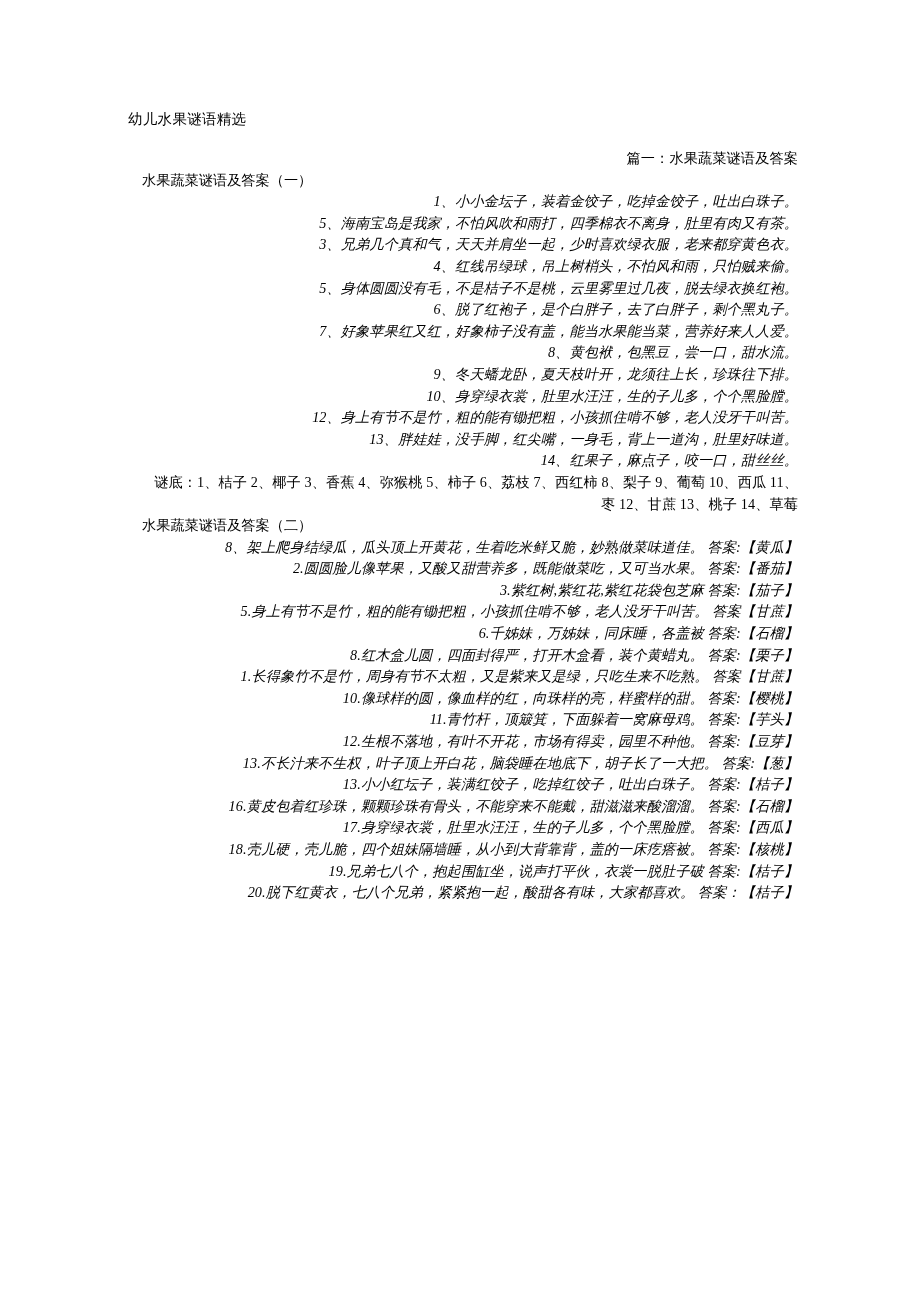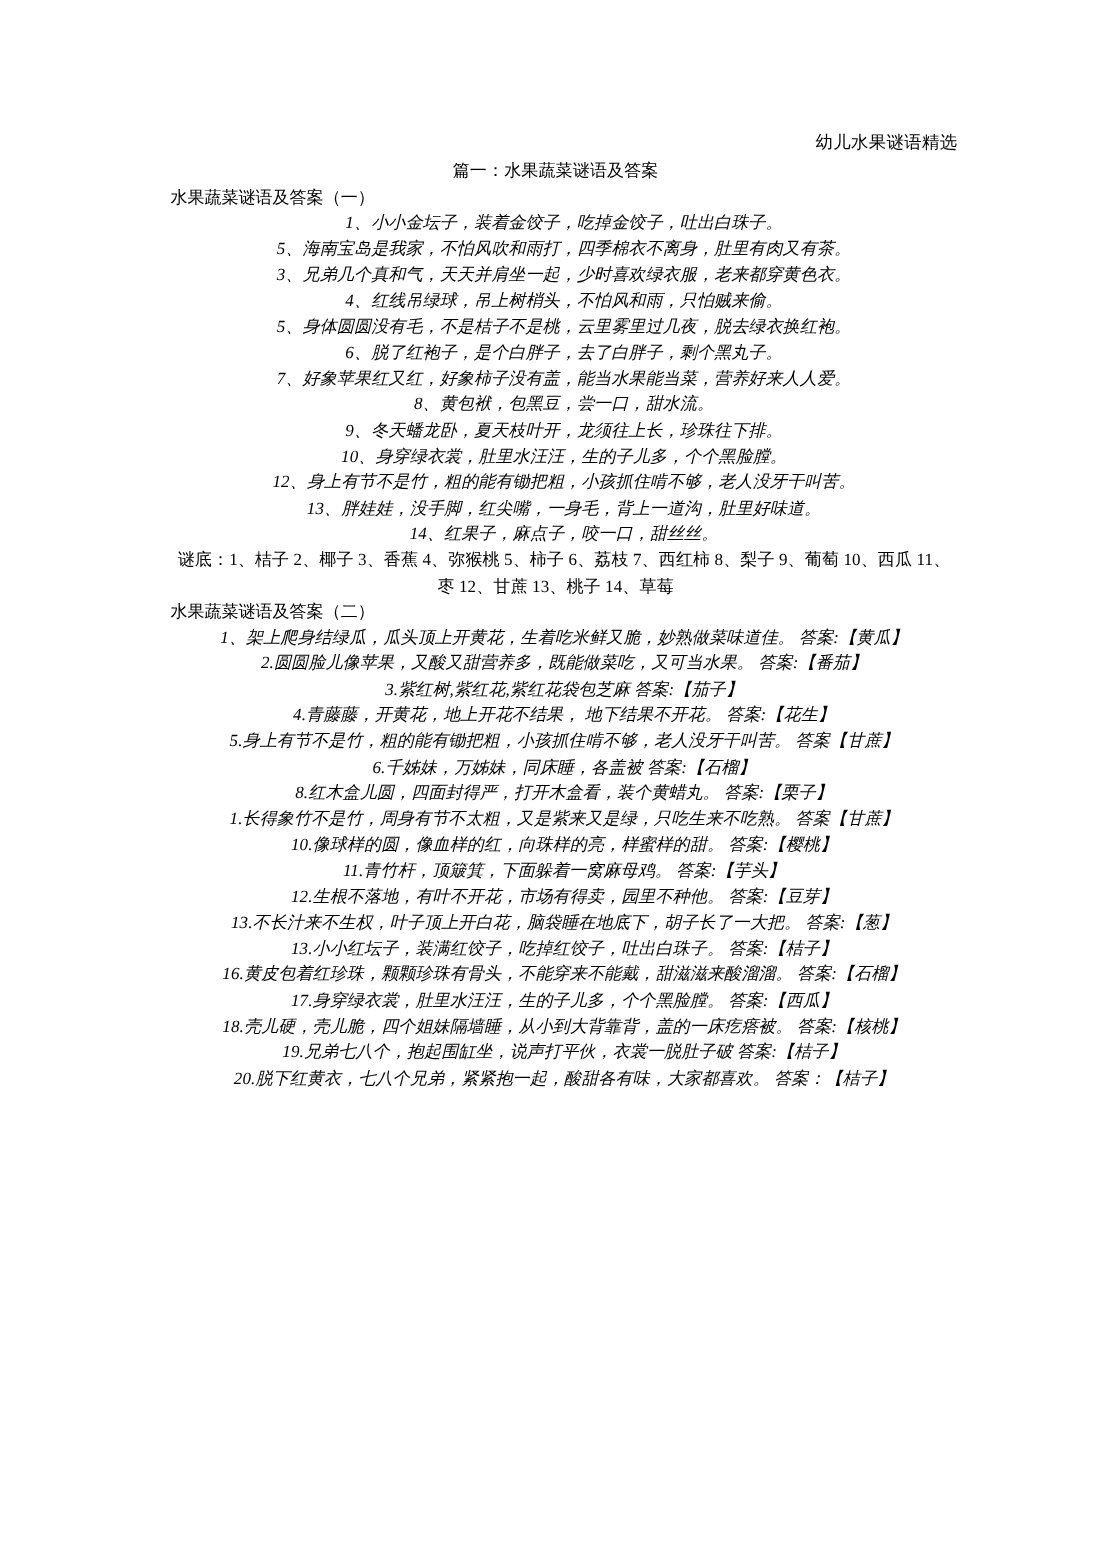--- a/index.html
+++ b/index.html
@@ -14,31 +14,31 @@
     color: #000000;
   }
   .page {
     position: relative;
     width: 920px;
     height: 1302px;
     box-sizing: border-box;
     padding: 108px 122px 40px 128px;
   }
   .doc-title {
-    text-align: right;
+    text-align: left;
     font-size: 14.5px;
     line-height: 22px;
-    margin: 0 0 3px 0;
+    margin: 0 0 18px 0;
     letter-spacing: 0.3px;
   }
   .para {
     font-size: 14.2px;
     line-height: 21.6px;
     margin: 0;
-    text-align: center;
+    text-align: right;
     letter-spacing: 0.1px;
   }
   .indent-0 { text-indent: 0; }
   .indent-1 { text-indent: 14px; }
   .sec-head {
     font-size: 14.2px;
     line-height: 21.6px;
     margin: 0;
     text-indent: 14px;
   }
@@ -72,24 +72,23 @@
     <div class="para indent-1">12、身上有节不是竹，粗的能有锄把粗，小孩抓住啃不够，老人没牙干叫苦。</div>
     <div class="para indent-1">13、胖娃娃，没手脚，红尖嘴，一身毛，背上一道沟，肚里好味道。</div>
     <div class="para indent-1">14、红果子，麻点子，咬一口，甜丝丝。</div>
   </div>
 
   <div class="para indent-1">谜底：1、桔子  2、椰子  3、香蕉  4、弥猴桃  5、柿子 6、荔枝  7、西红柿 8、梨子 9、葡萄 10、西瓜 11、枣 12、甘蔗 13、桃子 14、草莓</div>
 
   <div class="sec-head">水果蔬菜谜语及答案（二）</div>
 
   <div class="block">
-    <div class="para indent-1">1、架上爬身结绿瓜，瓜头顶上开黄花，生着吃米鲜又脆，妙熟做菜味道佳。  答案:【黄瓜】</div>
+    <div class="para indent-1">8、架上爬身结绿瓜，瓜头顶上开黄花，生着吃米鲜又脆，妙熟做菜味道佳。  答案:【黄瓜】</div>
     <div class="para indent-1">2.圆圆脸儿像苹果，又酸又甜营养多，既能做菜吃，又可当水果。  答案:【番茄】</div>
     <div class="para indent-1">3.紫红树,紫红花,紫红花袋包芝麻  答案:【茄子】</div>
-    <div class="para indent-1">4.青藤藤，开黄花，地上开花不结果， 地下结果不开花。  答案:【花生】</div>
     <div class="para indent-1">5.身上有节不是竹，粗的能有锄把粗，小孩抓住啃不够，老人没牙干叫苦。  答案【甘蔗】</div>
     <div class="para indent-1">6.千姊妹，万姊妹，同床睡，各盖被  答案:【石榴】</div>
     <div class="para indent-1">8.红木盒儿圆，四面封得严，打开木盒看，装个黄蜡丸。  答案:【栗子】</div>
     <div class="para indent-1">1.长得象竹不是竹，周身有节不太粗，又是紫来又是绿，只吃生来不吃熟。  答案【甘蔗】</div>
     <div class="para indent-1">10.像球样的圆，像血样的红，向珠样的亮，样蜜样的甜。  答案:【樱桃】</div>
     <div class="para indent-1">11.青竹杆，顶簸箕，下面躲着一窝麻母鸡。  答案:【芋头】</div>
     <div class="para indent-1">12.生根不落地，有叶不开花，市场有得卖，园里不种他。  答案:【豆芽】</div>
     <div class="para indent-1">13.不长汁来不生权，叶子顶上开白花，脑袋睡在地底下，胡子长了一大把。  答案:【葱】</div>
     <div class="para indent-1">13.小小红坛子，装满红饺子，吃掉红饺子，吐出白珠子。  答案:【桔子】</div>
     <div class="para indent-1">16.黄皮包着红珍珠，颗颗珍珠有骨头，不能穿来不能戴，甜滋滋来酸溜溜。  答案:【石榴】</div>

